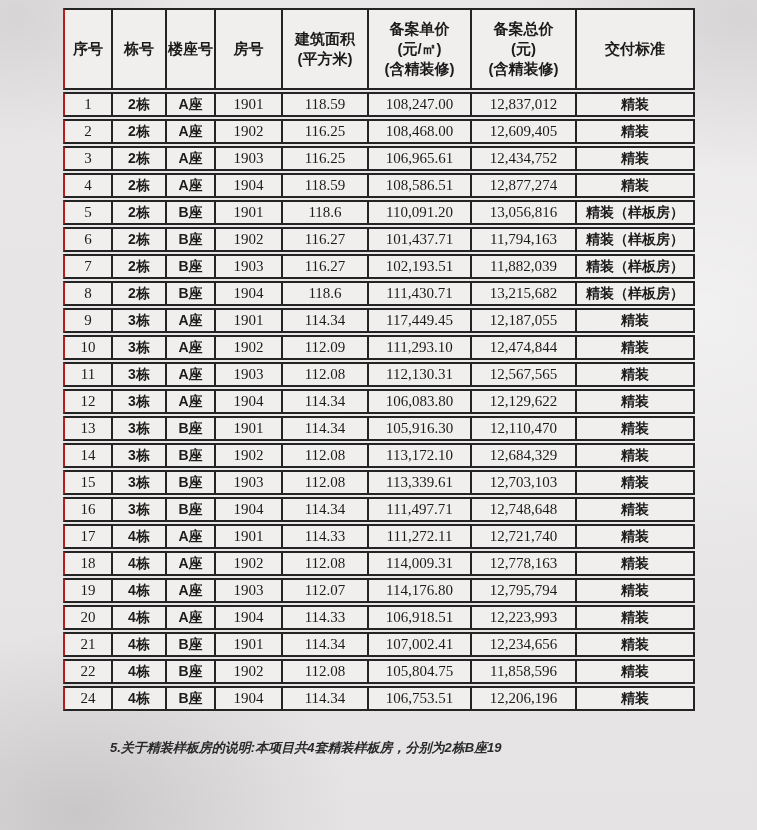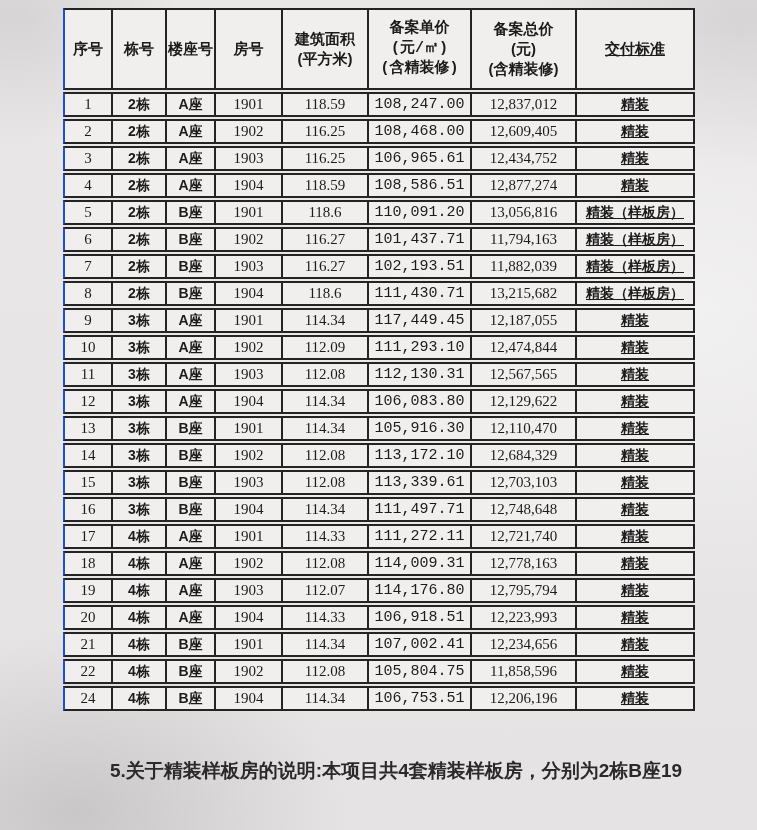--- a/index.html
+++ b/index.html
@@ -17,44 +17,45 @@
   }
   .table-wrap { position:absolute; left:63px; top:6px; }
   table {
     border-collapse:separate; border-spacing:0 2px; table-layout:fixed;
   }
   th, td {
     border:2px solid #242424; border-left:none;
     background:#f1efee; text-align:center; vertical-align:middle;
     padding:0; color:#1b1b1b; overflow:hidden; white-space:nowrap;
   }
-  th:first-child, td:first-child { border-left:2px solid #1d4ed8; }
+  th:first-child, td:first-child { border-left:2px solid #b91c1c; }
   thead th {
     height:78px; font-size:15px; font-weight:bold; line-height:20px;
     font-family:"Liberation Sans", sans-serif;
   }
   tbody td {
     height:21px; line-height:21px; font-size:15px;
     font-family:"Liberation Serif", serif;
   }
   tbody td:nth-child(2), tbody td:nth-child(3), tbody td:nth-child(8) {
     font-family:"Liberation Sans", sans-serif; font-weight:bold; font-size:14px;
   }
   th:nth-child(1), td:nth-child(1) { width:46px; }
   th:nth-child(2), td:nth-child(2) { width:52px;margin-left:24px; }
   th:nth-child(3), td:nth-child(3) { width:47px; }
   th:nth-child(4), td:nth-child(4) { width:65px; }
   th:nth-child(5), td:nth-child(5) { width:84px; }
-  th:nth-child(6), td:nth-child(6) { width:101px;font-family:Liberation Mono, monospace; }
+  th:nth-child(6), td:nth-child(6) { width:101px; }
   th:nth-child(7), td:nth-child(7) { width:103px; }
-  th:nth-child(8), td:nth-child(8) { width:116px;text-decoration:underline; }
+  th:nth-child(8), td:nth-child(8) { width:116px; }
   .note {
-    position:absolute; left:66px; top:753px; width:660px;
-    color:#2a2a2a; font-size:19px; line-height:36px; font-weight:bold;
+    position:absolute; left:66px; top:730px; width:660px;
+    color:#2a2a2a; font-size:13px; line-height:36px; font-weight:bold;
     font-family:"Liberation Sans", sans-serif;
+    font-style:italic;
   }
   .note .line1 { text-indent:44px; }
 </style>
 </head>
 <body>
 
 <div class="table-wrap">
   <table>
     <thead>
       <tr id="header-row">

